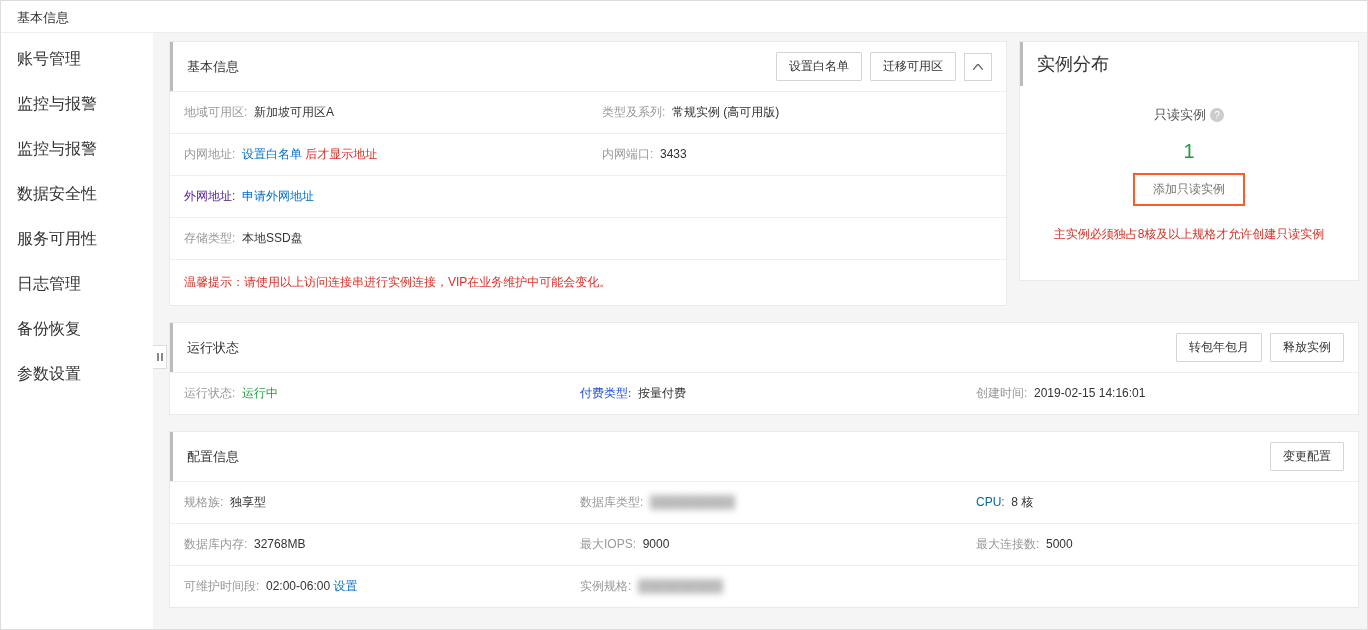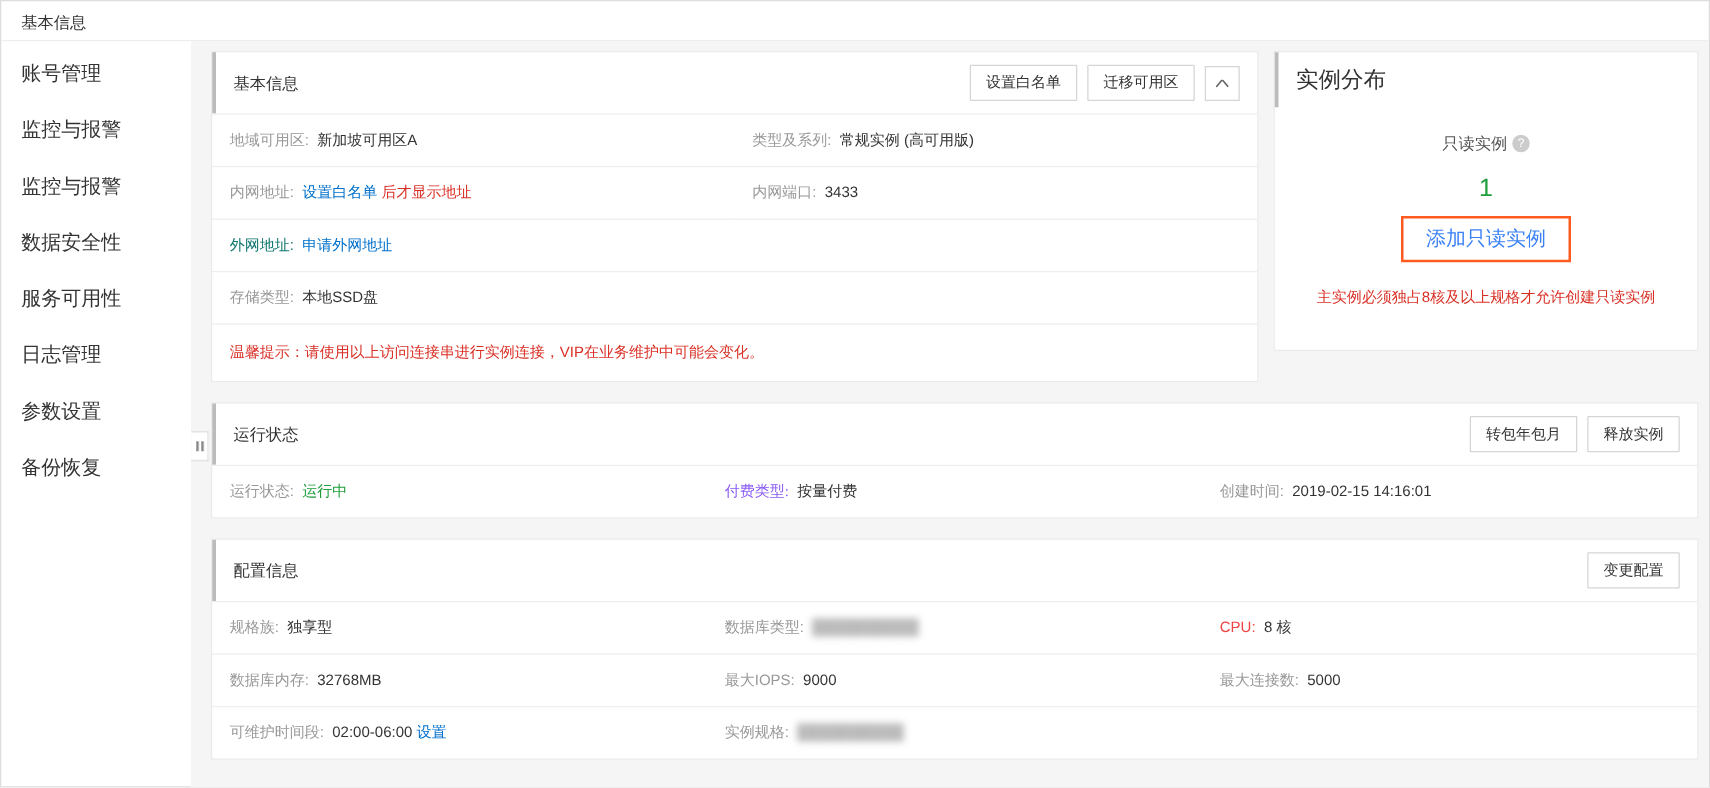--- a/index.html
+++ b/index.html
@@ -130,23 +130,23 @@
   }
   .dist-title { font-size: 13px; color:#555; display:inline-flex; align-items:center; gap:4px; }
   .info-icon {
     display:inline-flex; width:14px;height:14px;border-radius:50%;
     background:#ccc;color:#fff;font-size:10px;align-items:center;justify-content:center;
   }
   .dist-count { color: #1e9e3a; font-size: 20px; margin: 16px 0 10px; }
   .add-ro {
     display: inline-block;
     border: 2px solid #ff5a1f;
-    color: #3b82f6;
+    color: #737373;
     padding: 6px 18px;
-    font-size: 16px;
+    font-size: 12px;
     cursor: pointer;
   }
   .dist-warn {
     color: #d93026;
     font-size: 12px;
     margin-top: 20px;
   }
   .edit-icon { cursor:pointer; color:#666; margin-left:4px; }
 </style>
 </head>
@@ -155,22 +155,22 @@
 <div class="top-header">基本信息</div>
 
 <div class="layout">
   <div class="sidebar">
     <div class="sidebar-item">账号管理</div>
     <div class="sidebar-item">监控与报警</div>
     <div class="sidebar-item">监控与报警</div>
     <div class="sidebar-item">数据安全性</div>
     <div class="sidebar-item">服务可用性</div>
     <div class="sidebar-item">日志管理</div>
+    <div class="sidebar-item">备份恢复</div>
     <div class="sidebar-item">参数设置</div>
-    <div class="sidebar-item">备份恢复</div>
   </div>
 
   <div class="collapse-handle">
     <svg width="10" height="10" viewBox="0 0 10 10">
         <path d="M2 1h2v8H2zM6 1h2v8H6z" fill="#888"></path>
       </svg>
   </div>
 
   <div class="content-wrap">
     <div class="row">
@@ -193,21 +193,21 @@
             <tbody>
             <tr>
               <td class="half"><span class="label" style="color: rgb(153, 153, 153);">地域可用区:</span>&nbsp;&nbsp;<span>新加坡可用区A</span></td>
               <td class="half"><span class="label" style="color: rgb(153, 153, 153);">类型及系列:</span>&nbsp;&nbsp;<span>常规实例 (高可用版)</span></td>
             </tr>
             <tr>
               <td class="half"><span class="label" style="color: rgb(153, 153, 153);">内网地址:</span>&nbsp;&nbsp;<span class="link">设置白名单</span> <span class="warn-text">后才显示地址</span></td>
               <td class="half"><span class="label" style="color: rgb(153, 153, 153);">内网端口:</span>&nbsp;&nbsp;<span>3433</span></td>
             </tr>
             <tr>
-              <td class="half"><span class="label" style="color: #0f766e;">外网地址:</span>&nbsp;&nbsp;<span class="link">申请外网地址</span></td>
+              <td class="half"><span class="label" style="color: #4c1d95;">外网地址:</span>&nbsp;&nbsp;<span class="link">申请外网地址</span></td>
               <td class="half"></td>
             </tr>
             <tr>
               <td colspan="2"><span class="label" style="color: rgb(153, 153, 153);">存储类型:</span>&nbsp;&nbsp;<span>本地SSD盘</span></td>
             </tr>
           </tbody>
             </table>
           <div class="footnote">温馨提示：请使用以上访问连接串进行实例连接，VIP在业务维护中可能会变化。</div>
         </div>
 
@@ -234,40 +234,40 @@
         <span>运行状态</span>
         <div class="actions">
           <button class="btn">转包年包月</button>
           <button class="btn">释放实例</button>
         </div>
       </div>
       <table class="kv-table">
         <tbody>
             <tr>
           <td class="third"><span class="label" style="color: rgb(153, 153, 153);">运行状态:</span>&nbsp;&nbsp;<span style="color:#1e9e3a">运行中</span></td>
-          <td class="third"><span class="label" style="color: #8b5cf6; font-family: Liberation Serif, serif;">付费类型:</span>&nbsp;&nbsp;<span>按量付费</span></td>
+          <td class="third"><span class="label" style="color: #1d4ed8; font-family: Liberation Serif, serif;">付费类型:</span>&nbsp;&nbsp;<span>按量付费</span></td>
           <td class="third"><span class="label" style="color: rgb(153, 153, 153);">创建时间:</span>&nbsp;&nbsp;<span>2019-02-15 14:16:01</span></td>
         </tr>
       </tbody>
         </table>
     </div>
 
     <div class="panel">
       <div class="panel-header">
         <span>配置信息</span>
         <div class="actions">
           <button class="btn">变更配置</button>
         </div>
       </div>
       <table class="kv-table">
         <tbody>
             <tr>
           <td class="third"><span class="label" style="color: rgb(153, 153, 153);">规格族:</span>&nbsp;&nbsp;<span>独享型</span></td>
           <td class="third"><span class="label" style="color: rgb(153, 153, 153);">数据库类型:</span>&nbsp;&nbsp;<span class="blur">██████████</span></td>
-          <td class="third"><span class="label" style="color: #ef4444;">CPU:</span>&nbsp;&nbsp;<span>8 核</span></td>
+          <td class="third"><span class="label" style="color: #0369a1;">CPU:</span>&nbsp;&nbsp;<span>8 核</span></td>
         </tr>
         <tr>
           <td class="third"><span class="label" style="color: rgb(153, 153, 153);">数据库内存:</span>&nbsp;&nbsp;<span>32768MB</span></td>
           <td class="third"><span class="label" style="color: rgb(153, 153, 153);">最大IOPS:</span>&nbsp;&nbsp;<span>9000</span></td>
           <td class="third"><span class="label" style="color: rgb(153, 153, 153);">最大连接数:</span>&nbsp;&nbsp;<span>5000</span></td>
         </tr>
         <tr>
           <td class="third"><span class="label" style="color: rgb(153, 153, 153);">可维护时间段:</span>&nbsp;&nbsp;<span>02:00-06:00</span> <span class="link">设置</span></td>
           <td class="third"><span class="label" style="color: rgb(153, 153, 153);">实例规格:</span>&nbsp;&nbsp;<span class="blur">██████████</span></td>
           <td class="third"></td>

